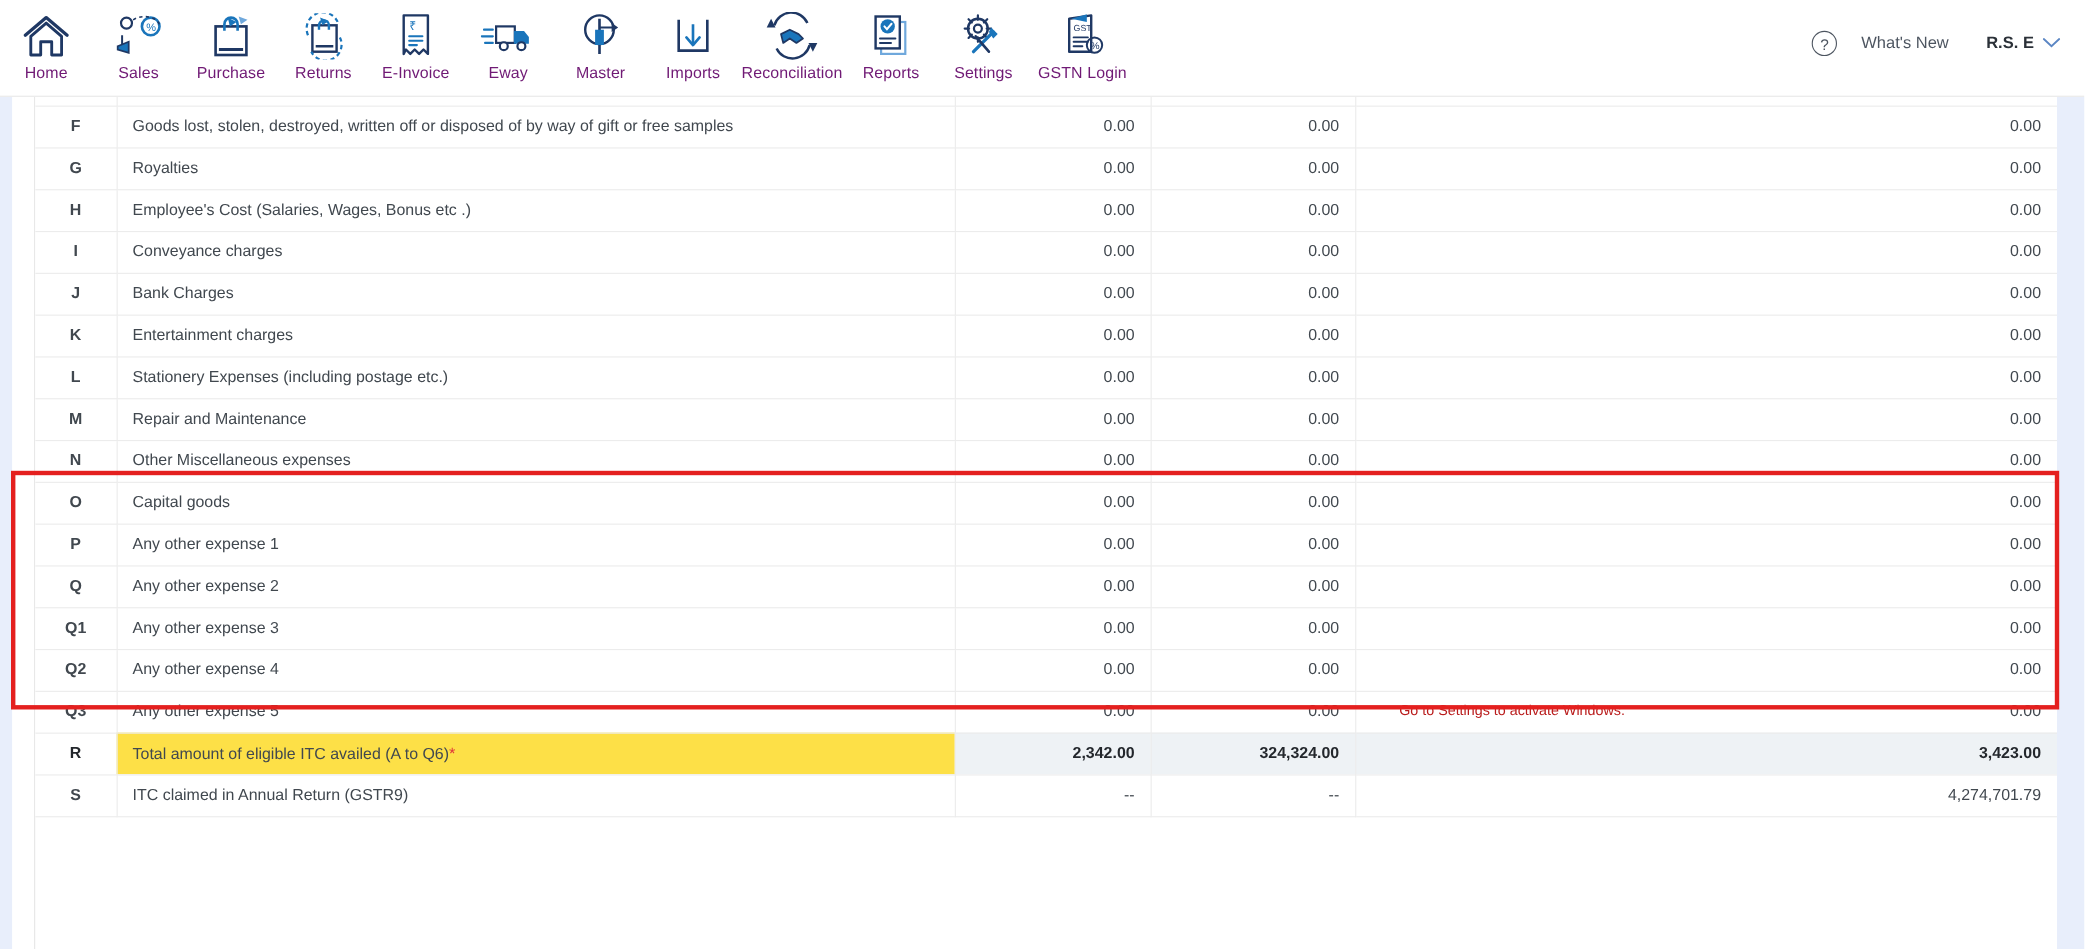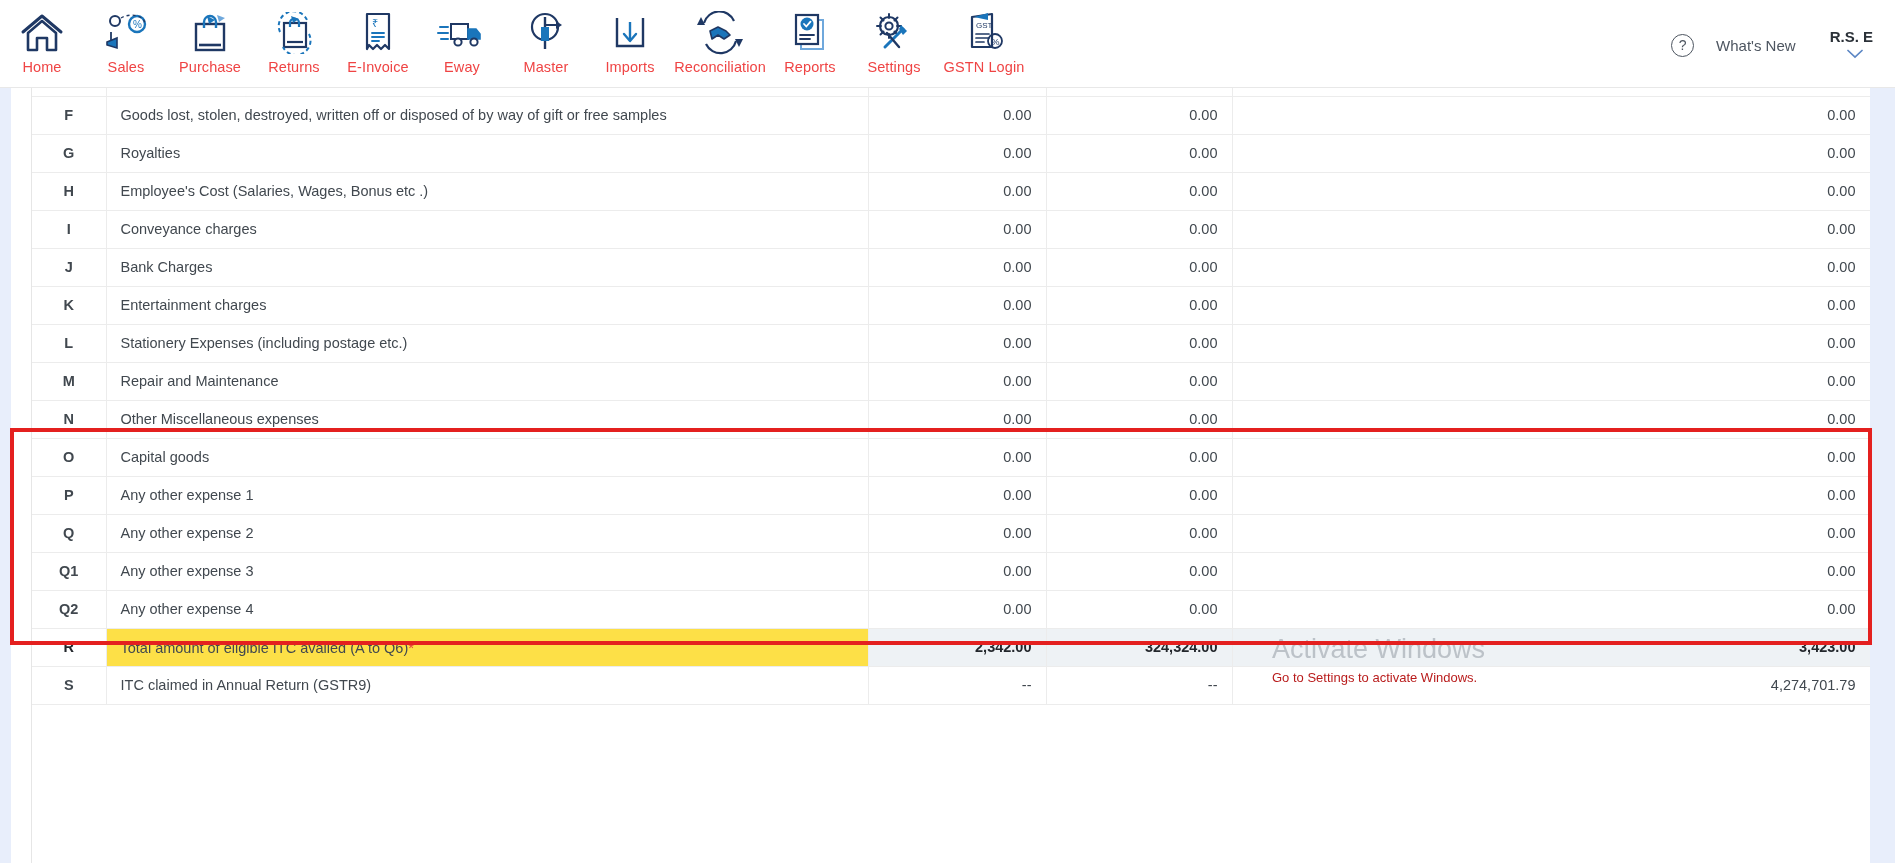--- a/index.html
+++ b/index.html
@@ -29,21 +29,21 @@
     width: 84px;
     display: flex; flex-direction: column; align-items: center;
     cursor: pointer; padding-top: 6px;
   }
   .nav-item .ico {
     height: 46px; width: 52px;
     display: flex; align-items: center; justify-content: center;
   }
   .nav-item .ico svg { display: block; }
   .nav-label {
-    font-size: 14.5px; color: #ef4444; margin-top: 3px;
+    font-size: 14.5px; color: #701a75; margin-top: 3px;
     white-space: nowrap; letter-spacing: .1px;
   }
   .nav-item.wide { width: 96px; }
 
   .top-right {
     position: absolute; right: 22px; top: 28px;
     display: flex; align-items: center; gap: 0;
   }
   .help-circle {
     width: 23px; height: 23px; border-radius: 50%;
@@ -286,21 +286,21 @@
           </div>
           <div class="nav-label">GSTN Login</div>
         </div>
       </div>
 
     <div class="top-right">
       <div class="help-circle">
         <span>?</span>
       </div>
       <div class="whats-new">What's New</div>
-      <div style="display:flex;align-items:center;flex-direction:column;">
+      <div style="display:flex;align-items:center;">
         <span class="user-name">R.S. E</span>
         <span class="caret">
           <svg width="16" height="10" viewBox="0 0 16 10">
               <path d="M1 1.5 L8 8 L15 1.5" stroke="#5b86c4" stroke-width="1.7" fill="none" stroke-linecap="round"></path>
             </svg>
         </span>
       </div>
     </div>
   </div>
 
@@ -409,20 +409,27 @@
               <td class="c-num2">0.00</td>
               <td class="c-num3">0.00</td>
             </tr>
             <tr class="r-plain">
               <td class="c-code">Q2</td>
               <td class="c-desc"><span>Any other expense 4</span></td>
               <td class="c-num1">0.00</td>
               <td class="c-num2">0.00</td>
               <td class="c-num3">0.00</td>
             </tr>
+            <tr class="r-plain">
+              <td class="c-code">Q3</td>
+              <td class="c-desc"><span>Any other expense 5</span></td>
+              <td class="c-num1">0.00</td>
+              <td class="c-num2">0.00</td>
+              <td class="c-num3">0.00</td>
+            </tr>
             <tr class="r-total">
               <td class="c-code">R</td>
               <td class="c-desc"><span>Total amount of eligible ITC availed (A to Q6)</span><span class="req">*</span></td>
               <td class="c-num1">2,342.00</td>
               <td class="c-num2">324,324.00</td>
               <td class="c-num3">3,423.00</td>
             </tr>
             <tr class="r-plain">
               <td class="c-code">S</td>
               <td class="c-desc"><span>ITC claimed in Annual Return (GSTR9)</span></td>
@@ -430,17 +437,16 @@
               <td class="c-num2">--</td>
               <td class="c-num3">4,274,701.79</td>
             </tr>
           </tbody>
       </table>
     </div>
 
     <div class="redbox"></div>
 
     <div class="watermark">
-      <div class="wm-title">Activate Windows</div>
       <div class="wm-sub">Go to Settings to activate Windows.</div>
     </div>
   </div>
 </div>
 
 </body></html>

